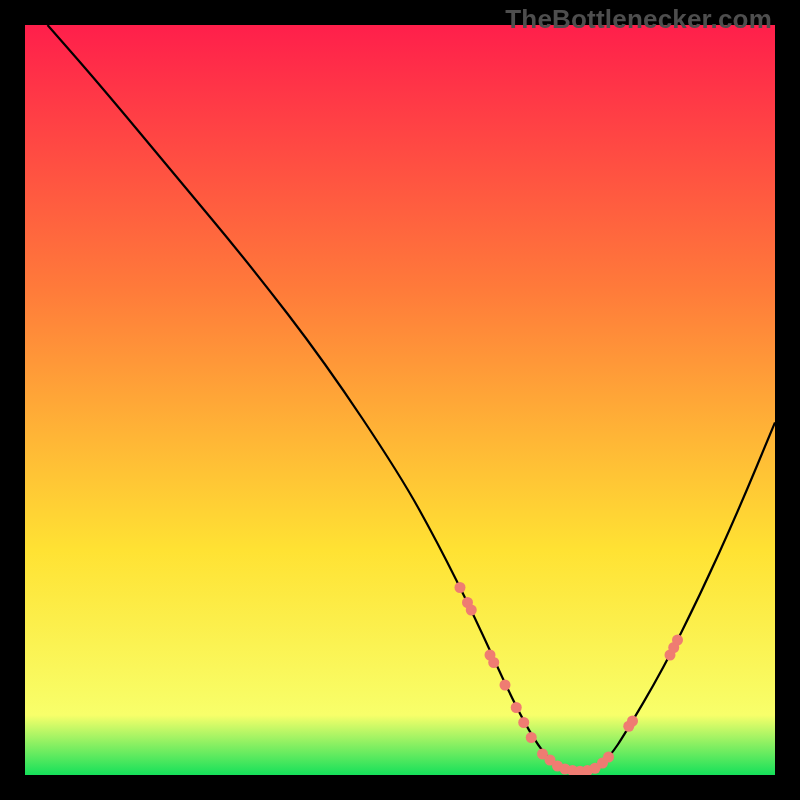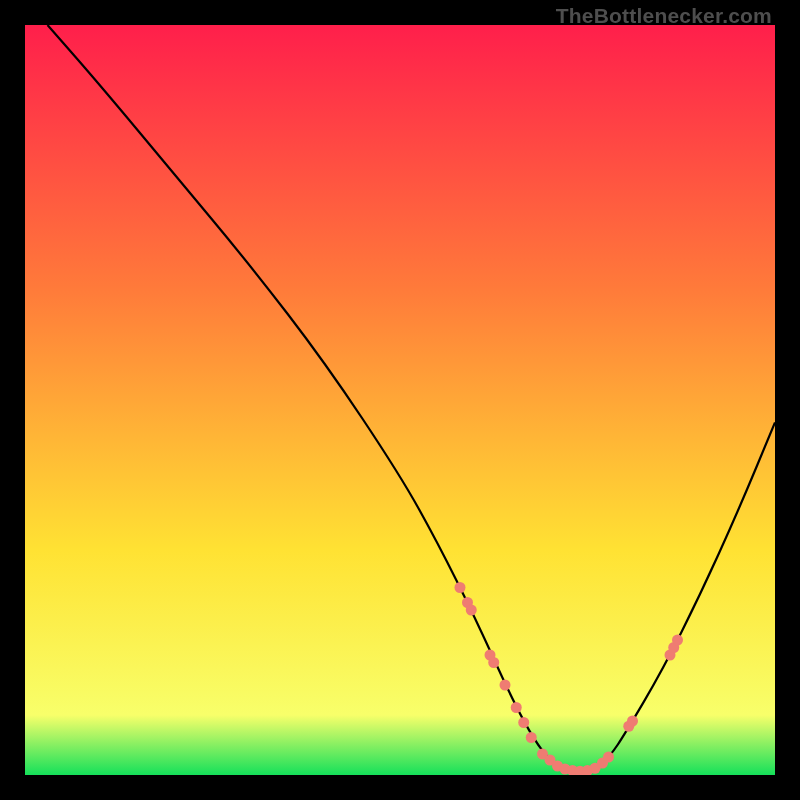--- a/index.html
+++ b/index.html
@@ -24,21 +24,21 @@
     left: 0;
     top: 0;
     width: 750px;
     height: 750px;
   }
   .watermark {
     position: absolute;
     top: 4px;
     right: 28px;
     color: #4e4e4e;
-    font-size: 21px;
+    font-size: 26px;
     font-weight: bold;
     letter-spacing: 0.2px;
     margin-left: 24px;
   }
 </style>
 </head>
 <body>
 
 <div class="frame">
   <svg class="plot" viewBox="0 0 750 750" preserveAspectRatio="none">

